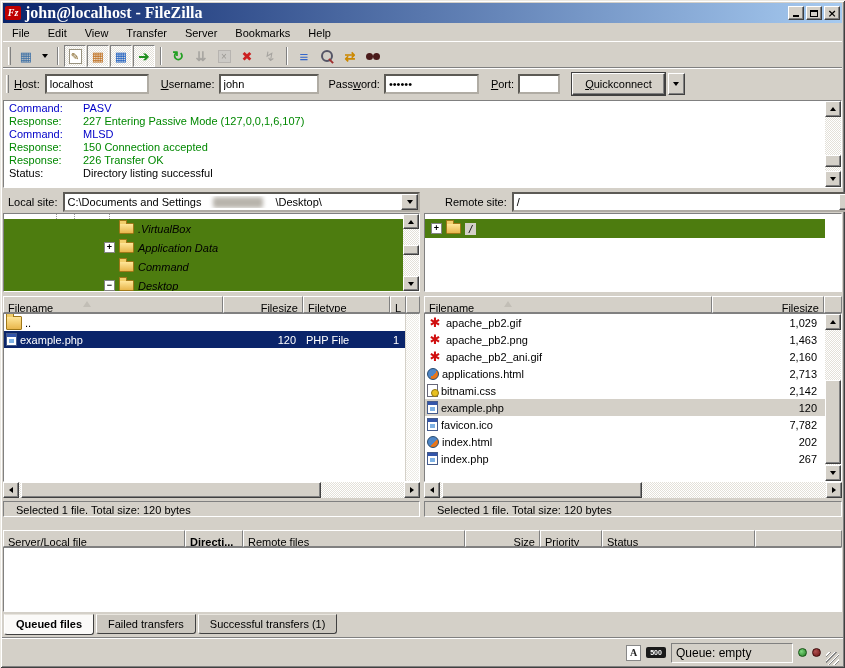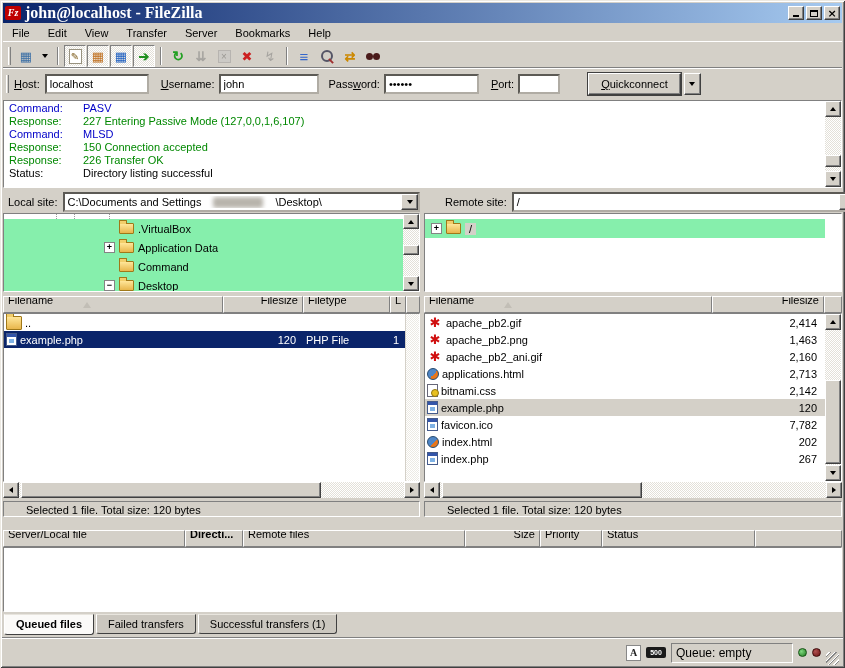--- a/index.html
+++ b/index.html
@@ -98,21 +98,21 @@
   }
   .qlabel{ white-space:nowrap; }
   .qinput{
     height:20px; border:2px inset #B0ACA4; background:#fff; font:11px "Liberation Sans",sans-serif;
     padding:0 3px;
   }
   .qc-btn{
     height:22px; padding:0 12px; background:#D4D0C8; display:inline-flex; align-items:center;
     border:1px solid; border-color:#FFF #404040 #404040 #FFF;
     box-shadow:0 0 0 1px #404040, inset -1px -1px 0 #808080;
-    margin-left:28px; cursor:default;
+    margin-left:12px; cursor:default;
   }
   .qc-drop{
     width:17px; height:22px; background:#D4D0C8; display:inline-flex; align-items:center; justify-content:center;
     border:1px solid; border-color:#FFF #404040 #404040 #FFF; box-shadow:inset -1px -1px 0 #808080;
     margin-left:3px;
   }
   u{ text-decoration:underline; }
 
   
   .log{
@@ -179,21 +179,21 @@
   
   .tree{
     position:absolute; top:213px; height:79px; background:#fff;
     border:1px solid; border-color:#808080 #FFF #FFF #808080; overflow:hidden;
   }
   .tree.local{ left:3px; width:417px; }
   .tree.remote{ left:424px; width:418px; }
   .tline{ position:absolute; top:0; bottom:0; border-left:1px dotted #999; }
   .tline.t1{ left:52px; } .tline.t2{ left:70px; } .tline.t3{ left:105px; bottom:14px; }
   .tree-items{ position:absolute; left:0; top:5px; right:16px; }
-  .titem{ display:flex; align-items:center; height:19px; padding-left:100px; background:#86efac; position:relative; }
+  .titem{ display:flex; align-items:center; height:19px; padding-left:100px; background:#4d7c0f; position:relative;font-style:italic; }
   .expander{
     width:11px; height:11px; background:#fff; border:1px solid #848484;
     font:bold 9px/9px "Liberation Sans",sans-serif; text-align:center; flex:0 0 auto;
   }
   .expander.plus::before{ content:"+"; }
   .expander.minus::before{ content:"−"; }
   .expander.none{ visibility:hidden; }
   .tlabel{ margin-left:4px; white-space:nowrap; }
   .folder-icon{
     display:inline-block; width:15px; height:11px; margin-left:4px; position:relative; flex:0 0 auto;
@@ -205,21 +205,21 @@
   }
   .tree.remote .titem{ padding-left:6px; }
   .rlabel-sel{ background:#D4D0C8; padding:0 4px; margin-left:4px; }
 
   
   .lheader{ position:absolute; top:296px; height:17px; display:flex; }
   .lheader.local{ left:3px; width:417px; }
   .lheader.remote{ left:424px; width:418px; }
   .hcell{
     background:#D4D0C8; border:1px solid; border-color:#FFF #808080 #808080 #FFF;
-    padding:4px 4px; line-height:15px; display:flex; align-items:flex-end; overflow:hidden; white-space:nowrap;
+    padding:4px 4px; line-height:15px; display:flex; align-items:flex-start; overflow:hidden; white-space:nowrap;
   }
   .hcell.right{ justify-content:flex-end; }
   .sort-asc{ width:0; height:0; margin-left:30px;
     border-left:4px solid transparent; border-right:4px solid transparent; border-bottom:6px solid #C2BEB6; }
   .hfill{ flex:1 1 auto; }
 
   
   .lc-name{ width:220px; } .lc-size{ width:80px; } .lc-type{ width:87px; } .lc-mod{ width:16px; }
   
   .rc-name{ width:288px; } .rc-size{ width:112px; }
@@ -248,21 +248,21 @@
   .php-icon,.ico-icon{ width:11px; height:13px; background:#fff; border:1px solid #445A8A; position:relative; }
   .php-icon::before,.ico-icon::before{ content:""; position:absolute; left:0; right:0; top:0; height:3px; background:#3355AA; }
   .php-icon::after,.ico-icon::after{ content:""; position:absolute; left:2px; top:5px; width:5px; height:4px; background:#7FB2E5; }
 
   
   .hscroll.local{ position:absolute; left:3px; top:482px; width:417px; height:16px; }
   .hscroll.remote{ position:absolute; left:424px; top:482px; width:418px; height:16px; }
 
   
   .selstatus{
-    position:absolute; top:501px; height:16px; line-height:17px; padding-left:22px;
+    position:absolute; top:501px; height:16px; line-height:17px; padding-left:12px;
     border:1px solid; border-color:#808080 #FFF #FFF #808080;
   }
   .selstatus.local{ left:3px; width:417px; }
   .selstatus.remote{ left:424px; width:418px; }
 
   
   .qheader{ position:absolute; left:3px; top:530px; width:839px; height:17px; display:flex; }
   .qc1{ width:182px; } .qc2{ width:58px;font-weight:bold; } .qc3{ width:222px; } .qc4{ width:75px; } .qc5{ width:62px; } .qc6{ width:153px; }
   .qbody{
     position:absolute; left:3px; top:547px; width:839px; height:65px; background:#fff;
@@ -575,21 +575,21 @@
   </div>
 
   <div class="lbody remote">
     <div>
 
     <div class="frow">
           <span class="fcell rc-name">
             <span class="ficon image-icon"></span>
             <span class="fname">apache_pb2.gif</span>
           </span>
-          <span class="fcell rc-size num">2,414</span>
+          <span class="fcell rc-size num">1,029</span>
         </div>
         <div class="frow">
           <span class="fcell rc-name">
             <span class="ficon image-icon"></span>
             <span class="fname">apache_pb2.png</span>
           </span>
           <span class="fcell rc-size num">1,463</span>
         </div>
         <div class="frow">
           <span class="fcell rc-name">

